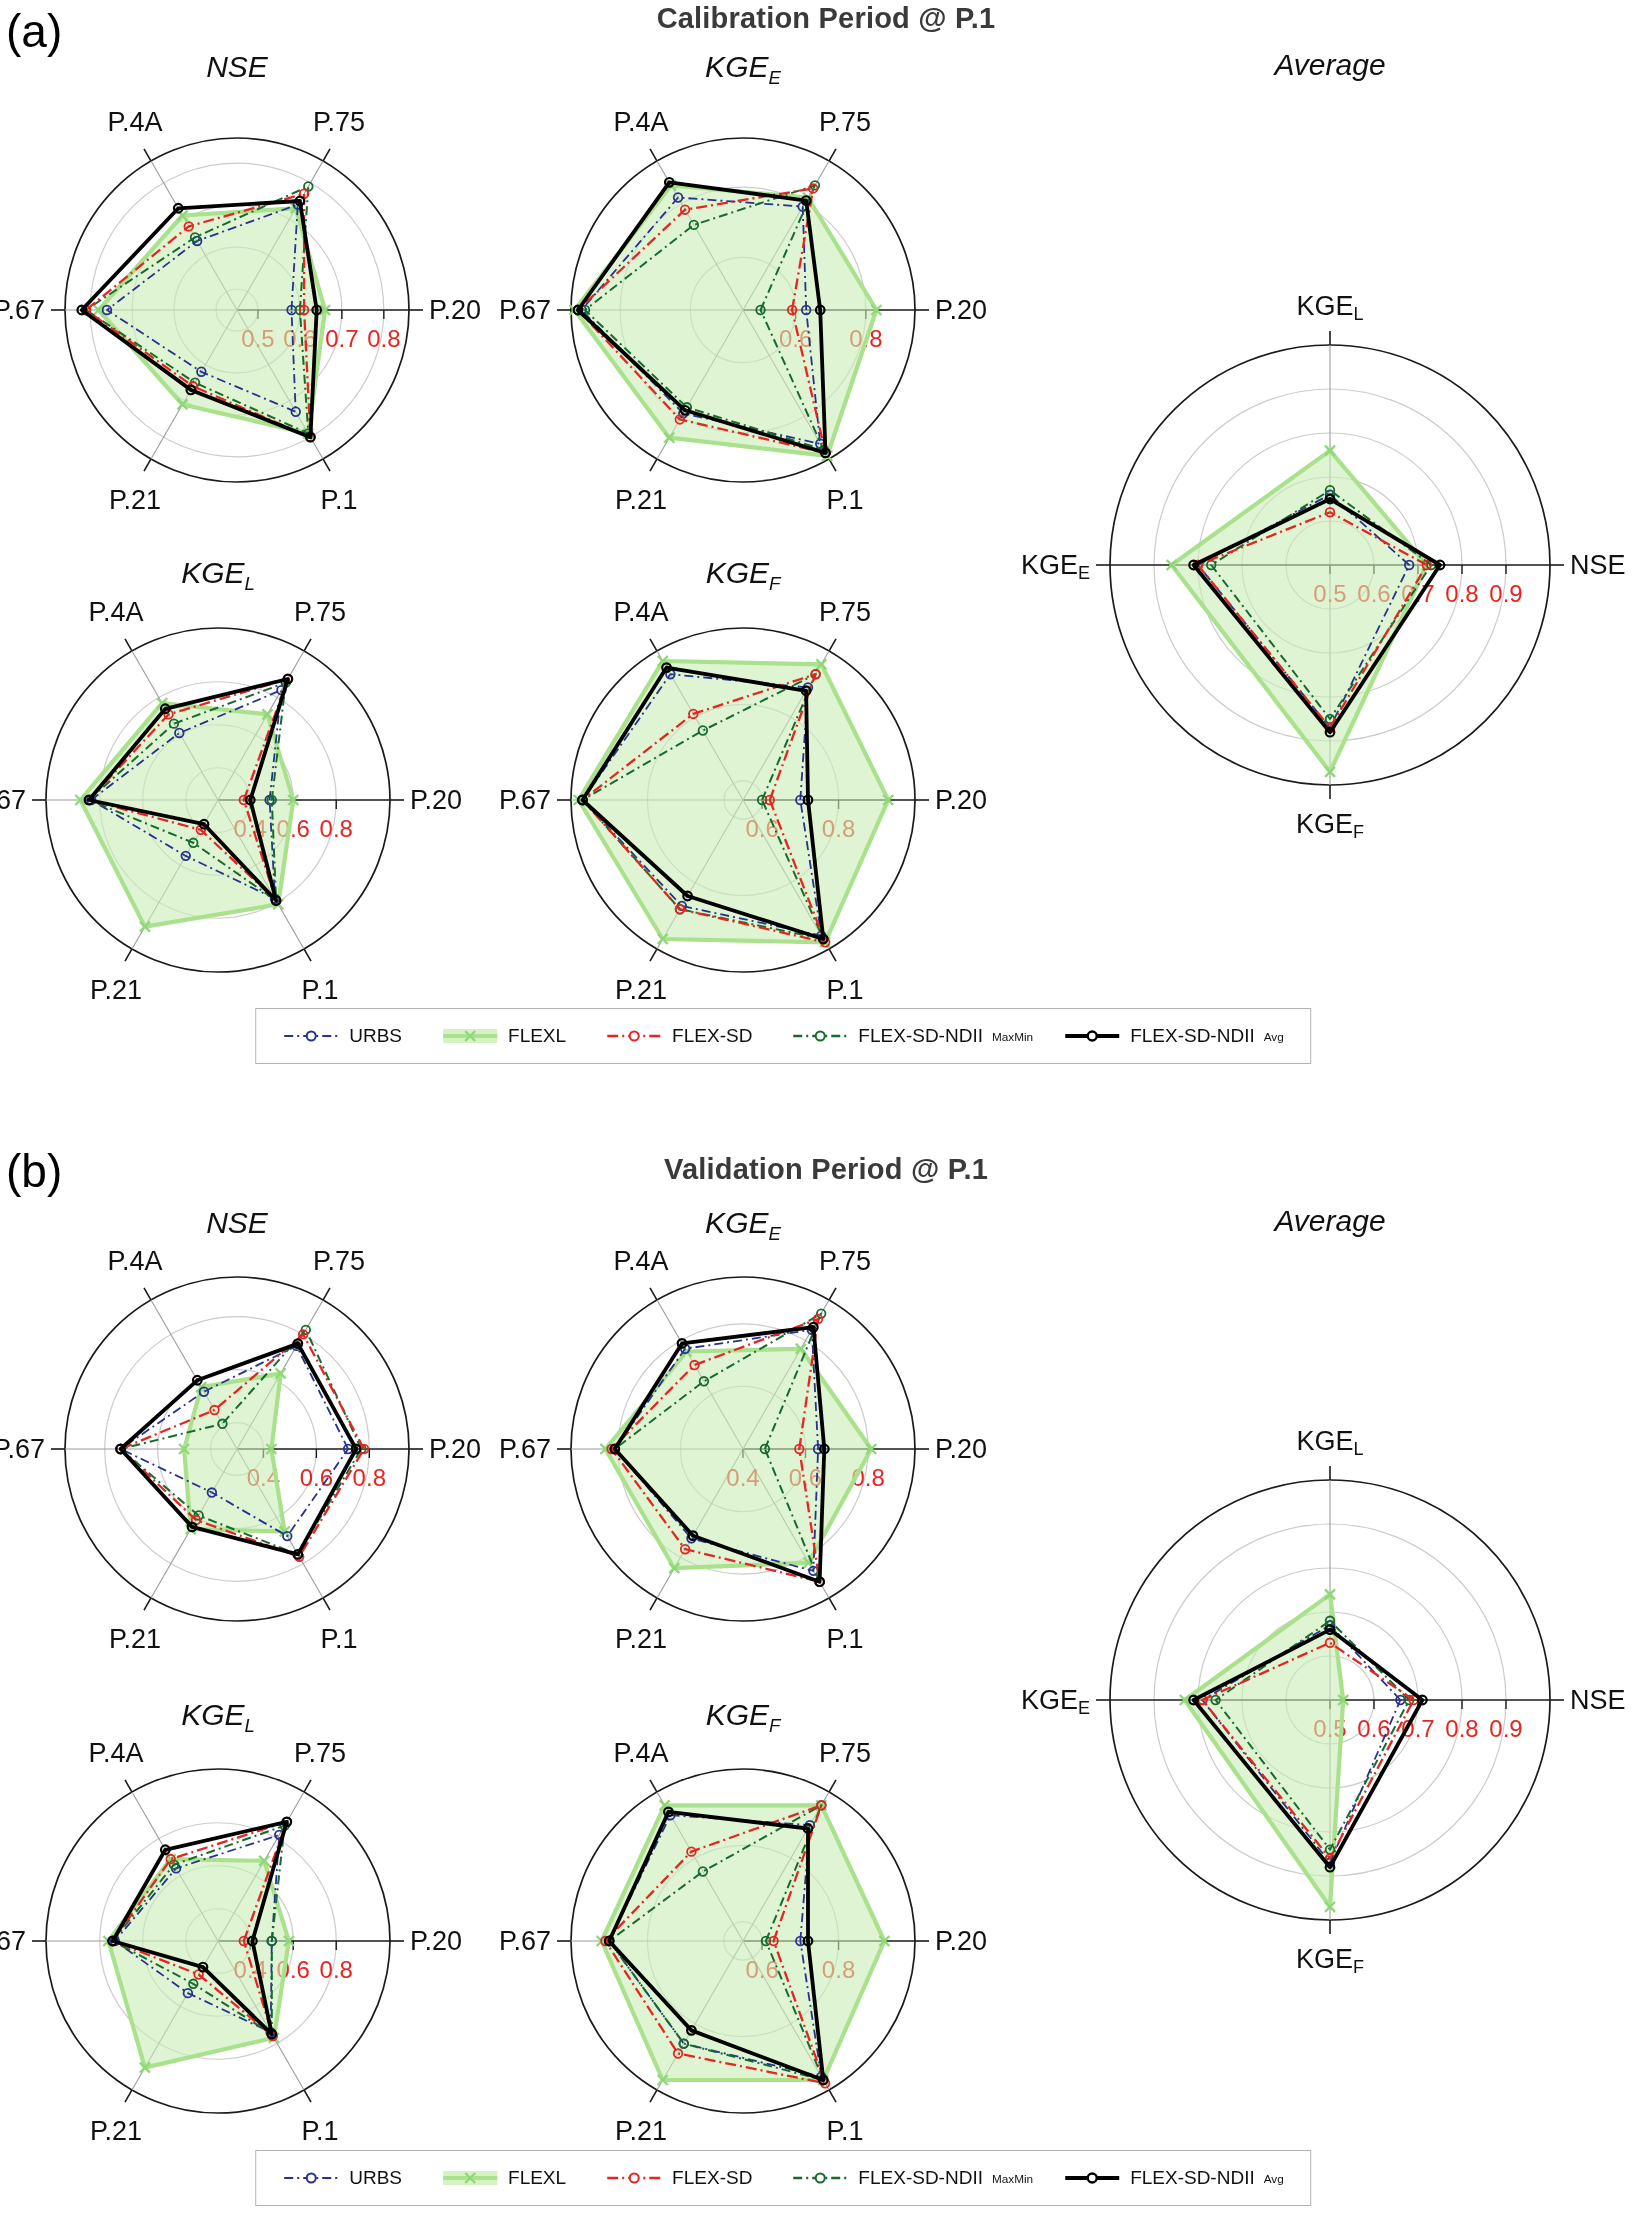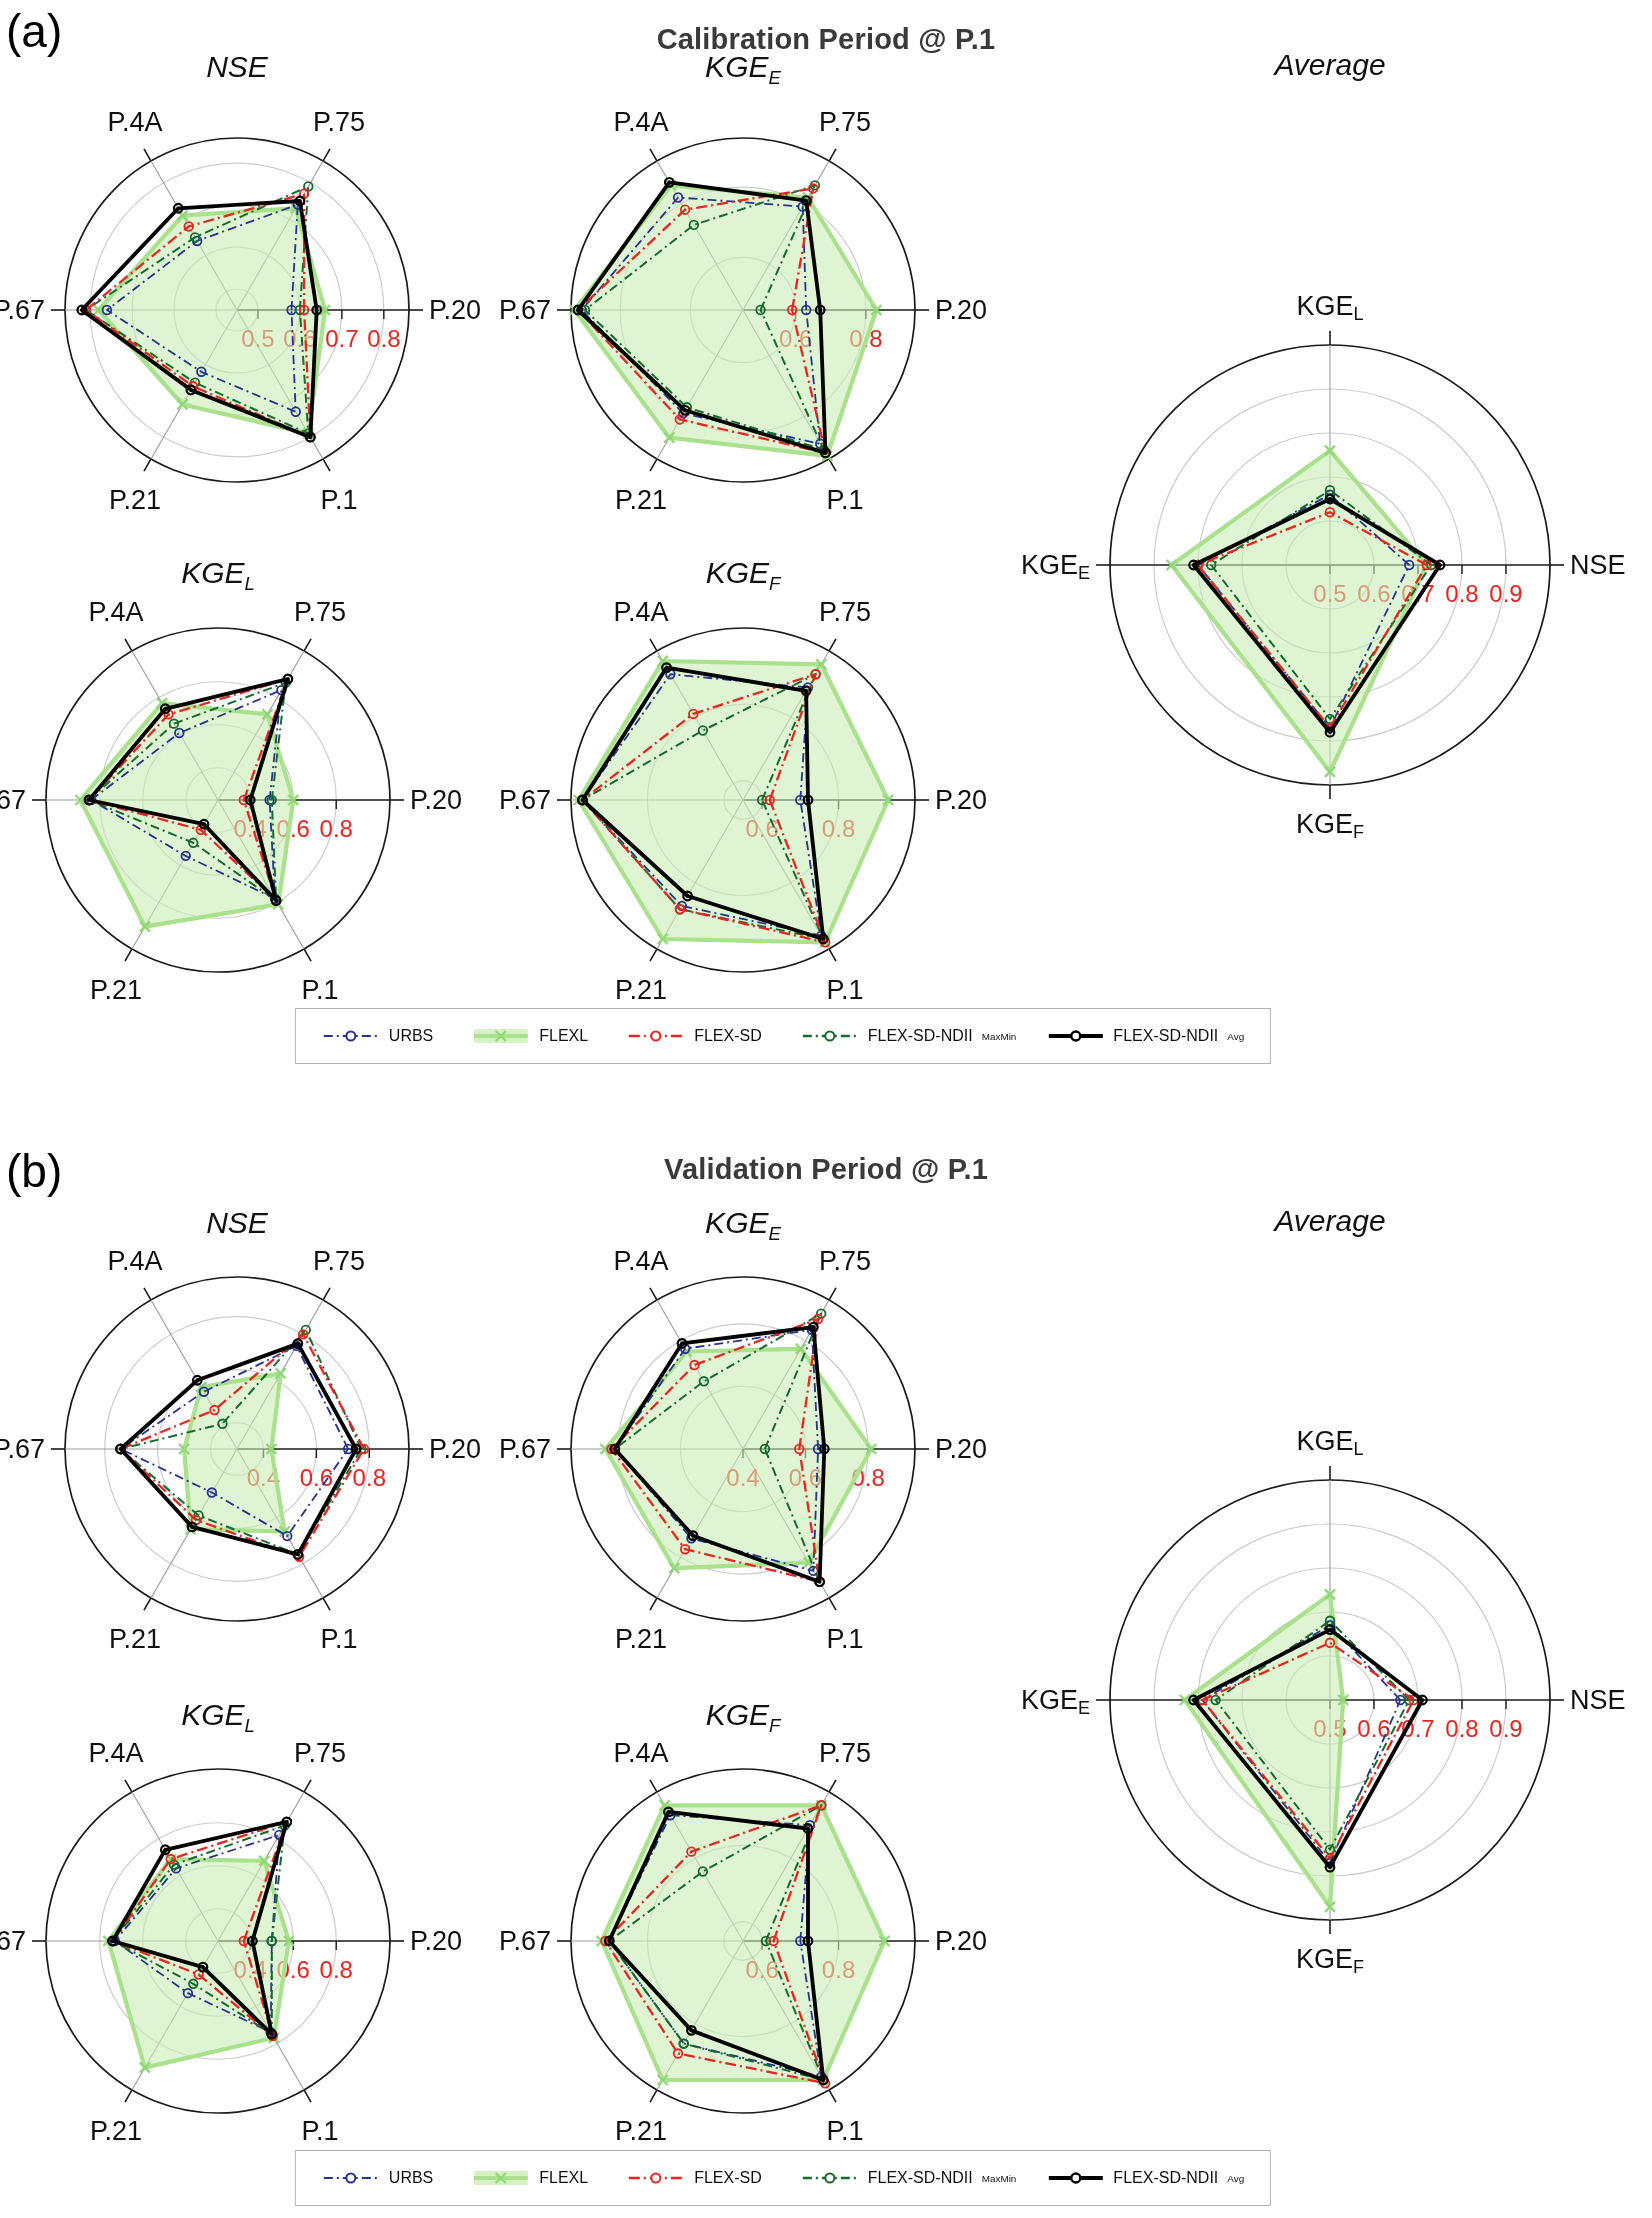--- a/index.html
+++ b/index.html
@@ -3,28 +3,28 @@
 <meta charset="utf-8">
 <style>
   html,body{margin:0;padding:0;background:#ffffff;}
   body{width:1652px;height:2218px;position:relative;font-family:"Liberation Sans",sans-serif;color:#111;}
   .panel-title{position:absolute;width:100%;text-align:center;font-size:29px;font-weight:700;color:#3a3a3a;letter-spacing:.2px;}
   .panel-label{position:absolute;font-size:46px;color:#000;}
   .chart-title{position:absolute;transform:translateX(-50%);font-size:30px;font-style:italic;color:#111;white-space:nowrap;}
   .chart-title sub{font-size:0.62em;font-style:italic;}
   svg.radar-svg{position:absolute;overflow:visible;}
   .legend-box{position:absolute;transform:translateX(-50%);display:flex;align-items:center;gap:30px;border:1.6px solid #b3b3b3;background:#fff;padding:10px 26px;height:34px;}
-  .legend-item{display:flex;align-items:center;gap:9px;font-size:16px;color:#111;white-space:nowrap;}
+  .legend-item{display:flex;align-items:center;gap:9px;font-size:19px;color:#111;white-space:nowrap;}
   .legend-item sub{font-size:0.62em;}
   .swatch{display:inline-block;width:58px;height:22px;}
 </style>
 </head>
 <body>
 
-<div class="panel-title" style="top:2px;margin-top:21px;">Calibration Period @ P.1</div>
+<div class="panel-title" style="top:2px;">Calibration Period @ P.1</div>
 <div class="panel-label" style="left:6px;top:4px;">(a)</div>
 
 <div class="chart-title" style="left:237px;top:50px;"><span>NSE</span><sub></sub></div>
 <div class="chart-title" style="left:743px;top:50px;"><span>KGE</span><sub>E</sub></div>
 <div class="chart-title" style="left:1330px;top:48px;"><span>Average</span><sub></sub></div>
 <div class="chart-title" style="left:218px;top:556px;"><span>KGE</span><sub>L</sub></div>
 <div class="chart-title" style="left:743px;top:556px;"><span>KGE</span><sub>F</sub></div>
 
 <svg class="radar-svg" width="500" height="472" style="left:-13px;top:74px;">
     <circle cx="250" cy="236" r="20.97560975609756" fill="none" stroke="#cccccc" stroke-width="1.2"></circle>

